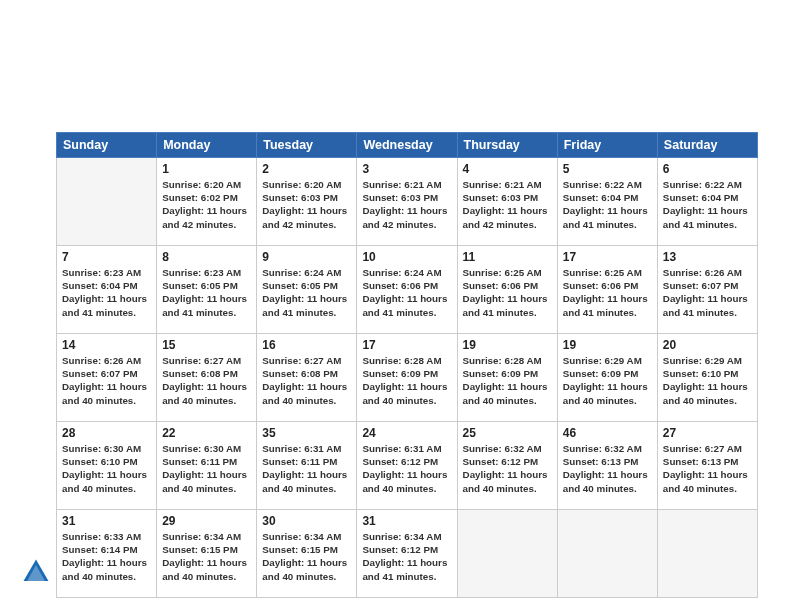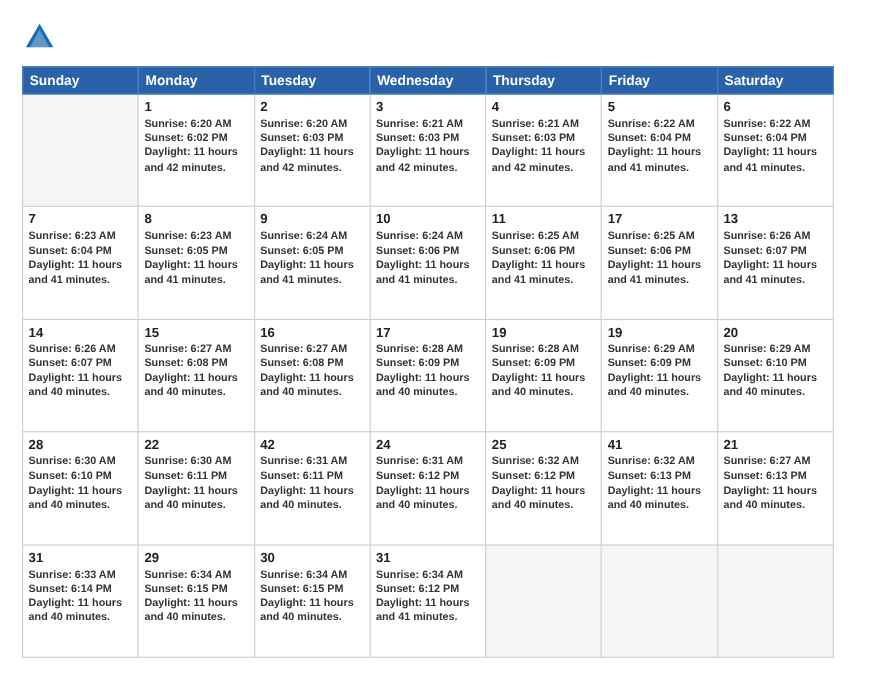--- a/index.html
+++ b/index.html
@@ -8,21 +8,21 @@
       height: 612px;
       background: #fff;
       font-family: Arial, sans-serif;
       overflow: hidden;
     }
     .page {
       width: 792px;
       height: 612px;
       padding: 18px 34px 14px 20px;
       display: flex;
-      flex-direction: column;
+      align-items: flex-end;
     }
     .header {
       display: flex;
       justify-content: space-between;
       align-items: flex-start;
       margin-bottom: 10px;
     }
     .logo {
       display: flex;
       align-items: center;
@@ -294,49 +294,49 @@
 and 40 minutes.</div>
           </td>
           <td>
             <span class="day-number">22</span>
             <div class="day-info">Sunrise: 6:30 AM
 Sunset: 6:11 PM
 Daylight: 11 hours
 and 40 minutes.</div>
           </td>
           <td>
-            <span class="day-number">42</span>
+            <span class="day-number">35</span>
             <div class="day-info">Sunrise: 6:31 AM
 Sunset: 6:11 PM
 Daylight: 11 hours
 and 40 minutes.</div>
           </td>
           <td>
             <span class="day-number">24</span>
             <div class="day-info">Sunrise: 6:31 AM
 Sunset: 6:12 PM
 Daylight: 11 hours
 and 40 minutes.</div>
           </td>
           <td>
             <span class="day-number">25</span>
             <div class="day-info">Sunrise: 6:32 AM
 Sunset: 6:12 PM
 Daylight: 11 hours
 and 40 minutes.</div>
           </td>
           <td>
-            <span class="day-number">41</span>
+            <span class="day-number">46</span>
             <div class="day-info">Sunrise: 6:32 AM
 Sunset: 6:13 PM
 Daylight: 11 hours
 and 40 minutes.</div>
           </td>
           <td>
-            <span class="day-number">21</span>
+            <span class="day-number">27</span>
             <div class="day-info">Sunrise: 6:27 AM
 Sunset: 6:13 PM
 Daylight: 11 hours
 and 40 minutes.</div>
           </td>
         </tr>
         <tr>
           <td>
             <span class="day-number">31</span>
             <div class="day-info">Sunrise: 6:33 AM

